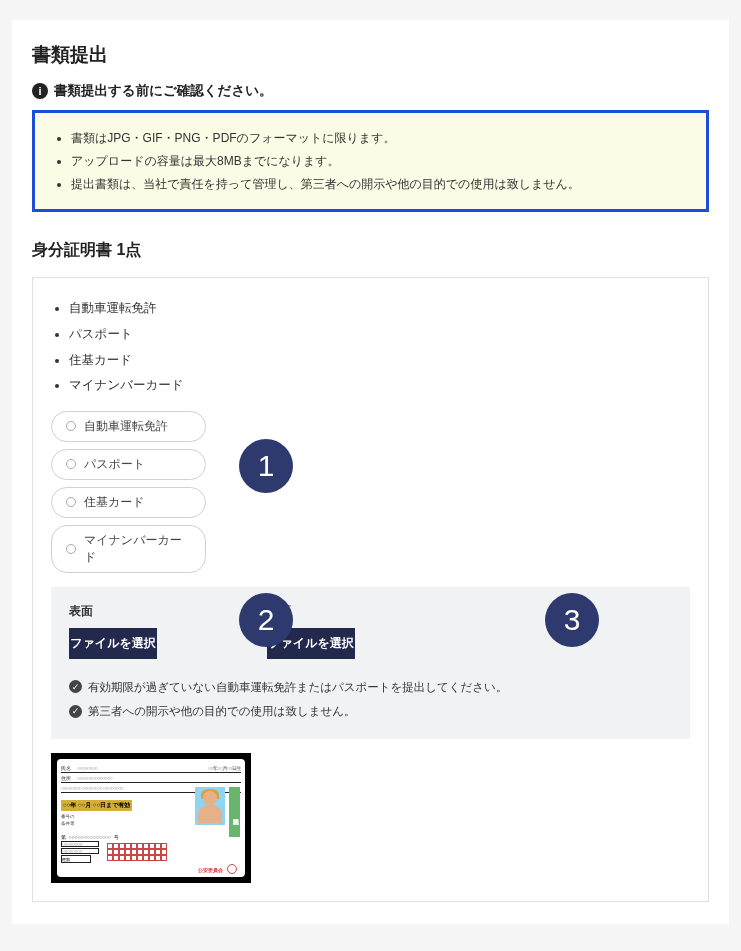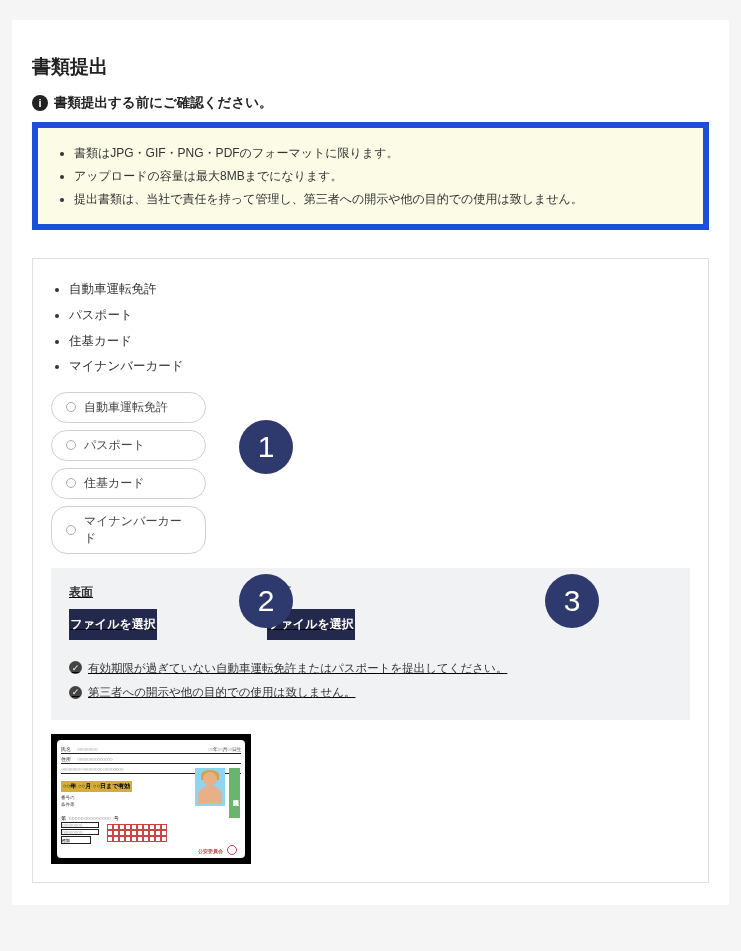--- a/index.html
+++ b/index.html
@@ -11,21 +11,20 @@
     }
     .main-card {
       background: #fff;
       padding: 22px 20px 22px 20px;
     }
     h1 {
       font-size: 19px;
       font-weight: bold;
       margin-bottom: 14px;
       color: #222;
-      margin-top: 12px;
     }
     .confirm-line {
       display: flex;
       align-items: center;
       gap: 6px;
       font-size: 13.5px;
       font-weight: bold;
       margin-bottom: 10px;
       color: #222;
     }
@@ -34,21 +33,21 @@
       background: #222;
       border-radius: 50%;
       color: #fff;
       display: inline-flex;
       align-items: center; justify-content: center;
       font-size: 11px;
       font-weight: bold;
     }
     .notice-box {
       background: #fbfbe6;
-      border: 6px solid #1d4ed8;
+      border: 3px solid #1d4ed8;
       padding: 14px 20px;
       margin-bottom: 28px;
     }
     .notice-box ul {
       list-style: disc;
       padding-left: 16px;
     }
     .notice-box li {
       font-size: 12px;
       color: #333;
@@ -111,21 +110,20 @@
       border-radius: 50%;
       display: flex; align-items: center; justify-content: center;
       font-size: 30px;
     }
     .num-1 { top: 28px; left: 188px; }
     .upload-box {
       background: #f1f2f4;
       padding: 16px 18px 16px 18px;
       position: relative;
       margin-bottom: 14px;
-      text-decoration: underline;
     }
     .upload-cols {
       display: flex;
       gap: 110px;
     }
     .upload-col {
       display: flex; flex-direction: column; gap: 6px;
     }
     .upload-label {
       font-size: 12px;
@@ -267,20 +265,21 @@
   </div>
 
   <div class="notice-box">
     <ul>
       <li>書類はJPG・GIF・PNG・PDFのフォーマットに限ります。</li>
       <li>アップロードの容量は最大8MBまでになります。</li>
       <li>提出書類は、当社で責任を持って管理し、第三者への開示や他の目的での使用は致しません。</li>
     </ul>
   </div>
 
+  <h2>身分証明書 1点</h2>
 
   <div class="id-section">
     <ul class="id-list">
       <li>自動車運転免許</li>
       <li>パスポート</li>
       <li>住基カード</li>
       <li>マイナンバーカード</li>
     </ul>
 
     <div class="radio-area">

